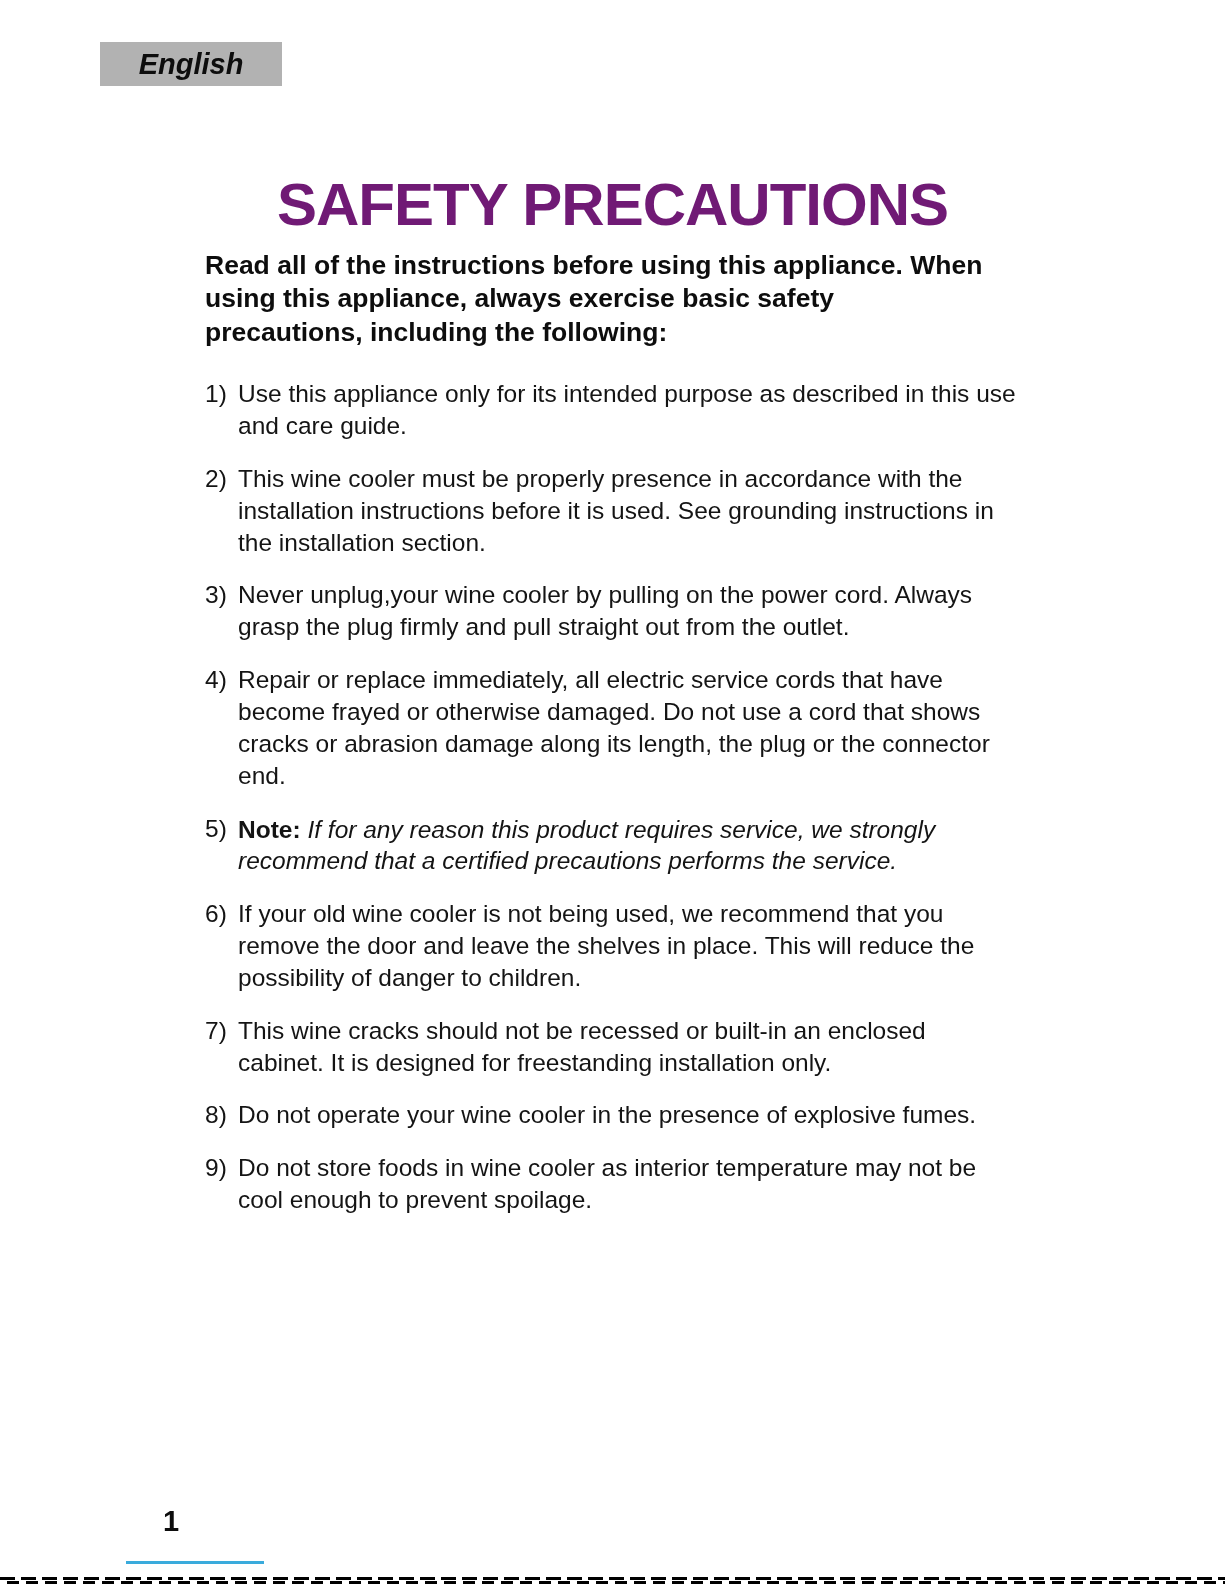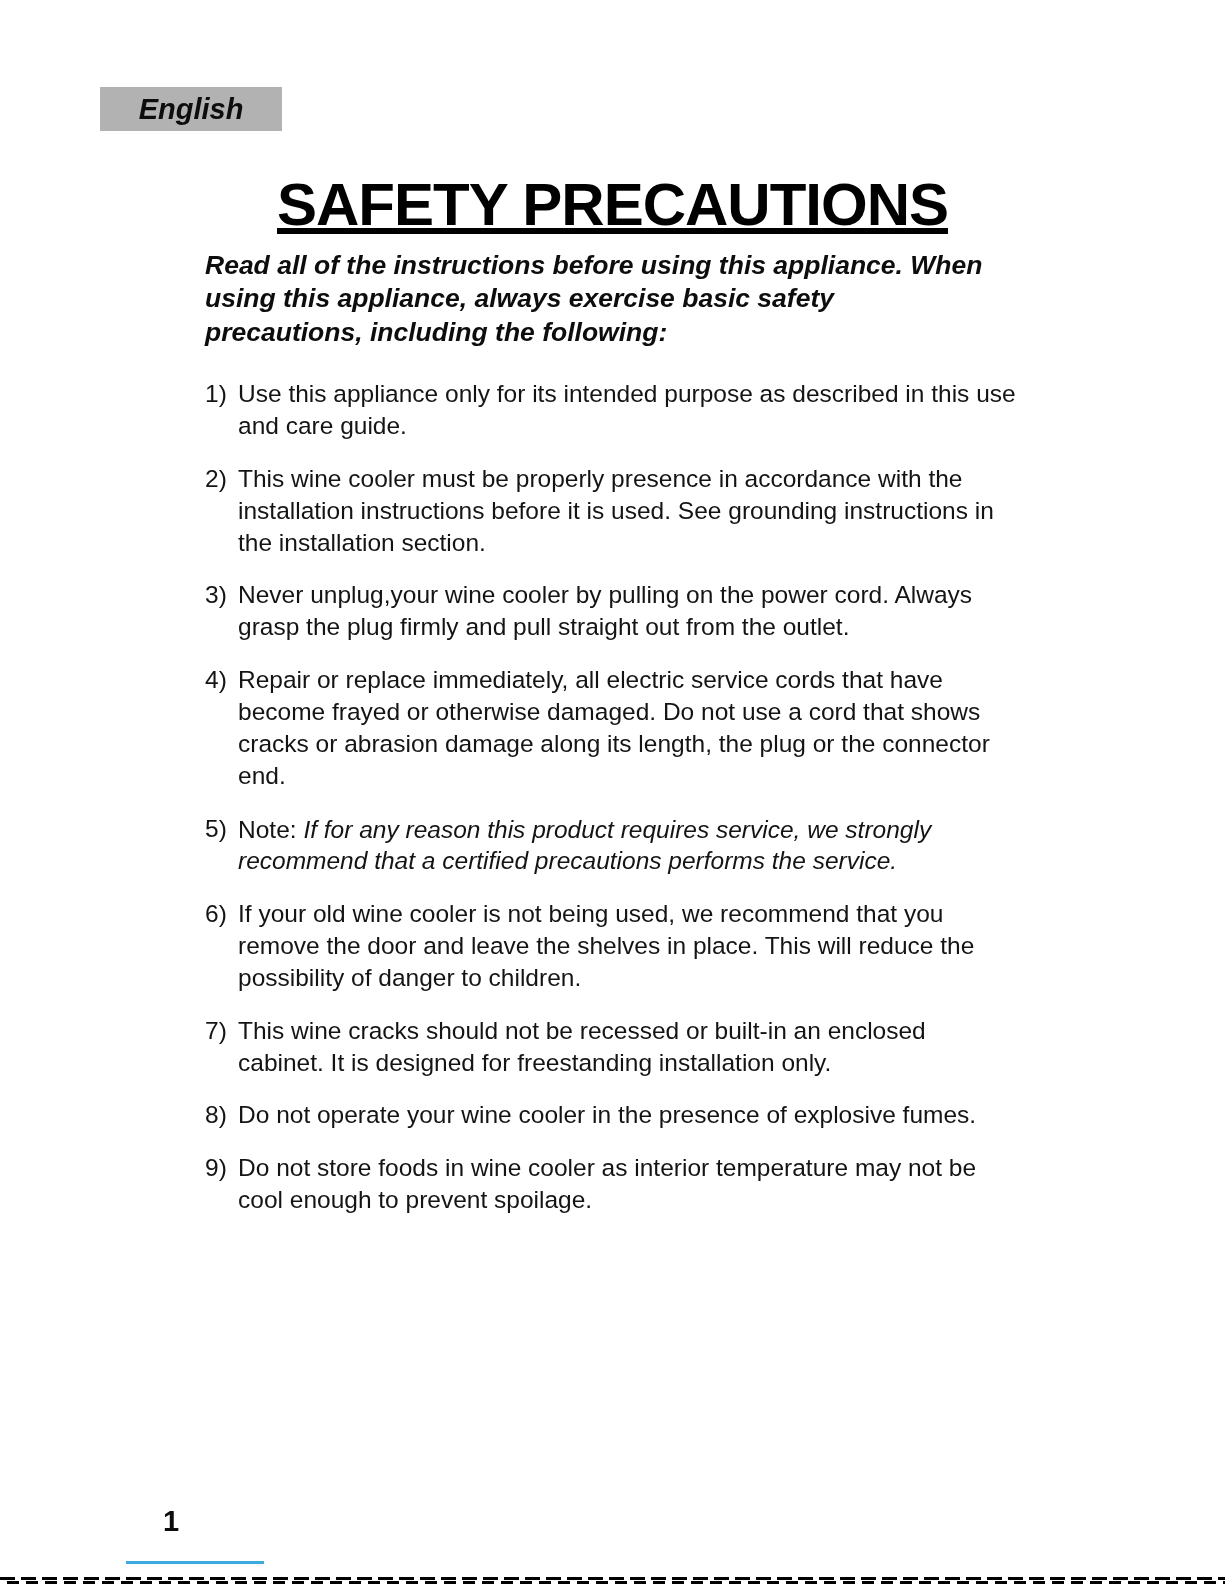--- a/index.html
+++ b/index.html
@@ -19,52 +19,49 @@
   .lang-box {
     position: absolute;
     left: 100px;
     top: 42px;
     width: 182px;
     height: 44px;
     background: #b2b2b2;
     display: flex;
     align-items: center;
     justify-content: center;
-    margin-top: 45px;
   }
   .lang-box span {
     font-style: italic;
     font-weight: bold;
     font-size: 29px;
     color: #0d0d0d;
   }
 
   .doc-title {
     position: absolute;
     left: 0;
     top: 130px;
     width: 100%;
     text-align: center;
     font-size: 60px;
     font-weight: bold;
     letter-spacing: -1px;
-    color: #000000;
-    text-decoration: underline;
+    color: #701a75;
   }
 
   .content {
     position: absolute;
     left: 205px;
     top: 222px;
     width: 812px;
   }
 
   .intro {
     font-weight: bold;
-    font-style: italic;
     font-size: 26.5px;
     line-height: 1.28;
     margin-bottom: 28px;
     color: #0d0d0d;
     max-width: 790px;
   }
 
   .item {
     display: flex;
     font-size: 24.5px;
@@ -76,21 +73,21 @@
     width: 33px;
     flex-shrink: 0;
   }
   .item .itext {
     flex: 1;
   }
   .note-line {
     margin-top: 1px;
   }
   .note-label {
-    font-weight: normal;
+    font-weight: bold;
   }
   .note-text {
     font-style: italic;
   }
 
   .page-number {
     position: absolute;
     left: 163px;
     top: 1505px;
     font-size: 29px;

